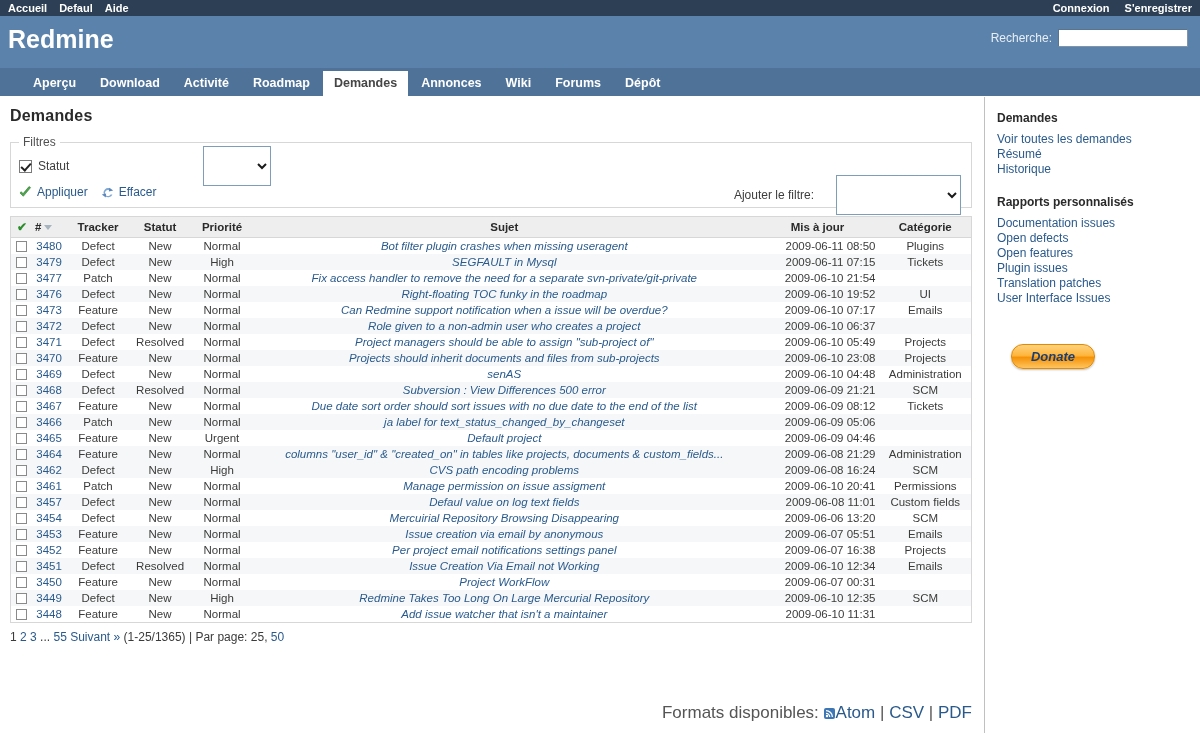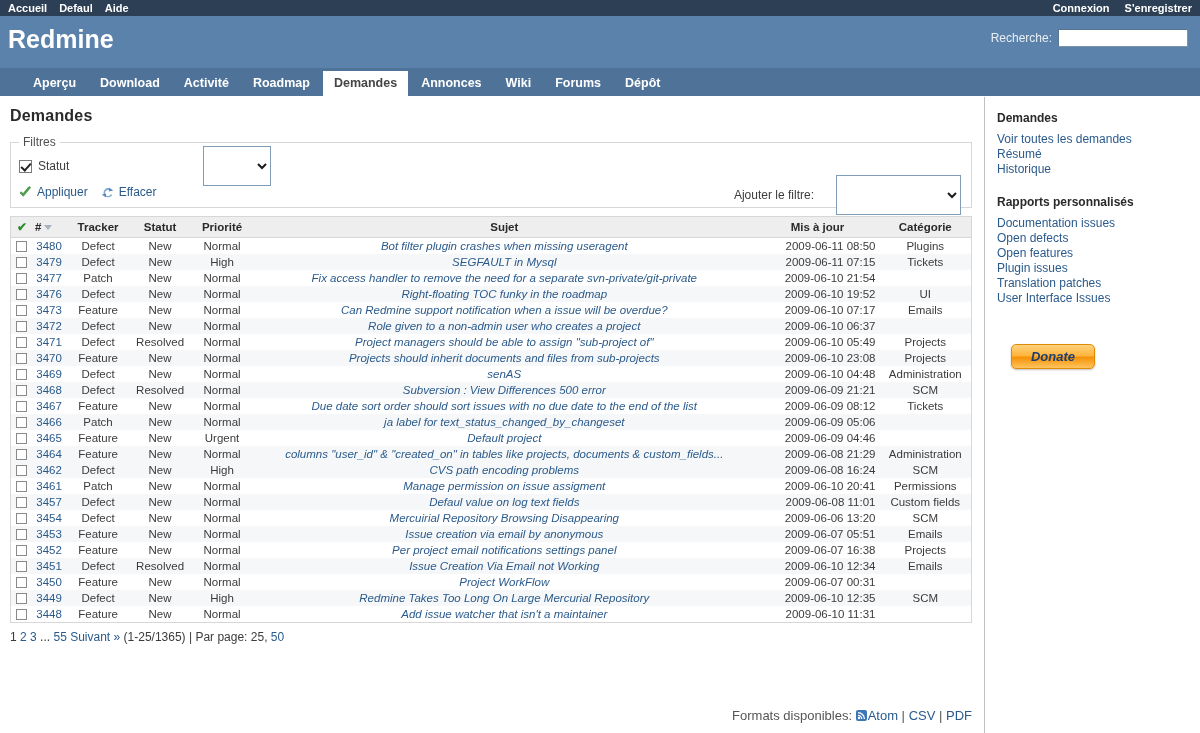--- a/index.html
+++ b/index.html
@@ -267,21 +267,21 @@
   #pagination a {
     color: #2a5a8c;
     text-decoration: none;
   }
   #pagination .cur { color: #3b3b3b; }
 
   #other-formats {
     position: absolute;
     right: 12px;
     bottom: 26px;
-    font-size: 13px;
+    font-size: 17px;
     color: #555555;
   }
   #other-formats a { color: #2a5a8c; text-decoration: none; }
   .atom-ico {
     display: inline-block;
     width: 11px; height: 11px;
     vertical-align: -1px;
     margin-right: 1px;
   }
 
@@ -300,21 +300,21 @@
   }
   #sidebar li { line-height: 15px; }
   #sidebar a {
     color: #2a5a8c;
     text-decoration: none;
     font-size: 12px;
   }
   #donate-wrap { margin-top: 38px; padding-left: 14px; }
   #donate-button {
     width: 84px; height: 25px;
-    border-radius: 5px;
+    border-radius: 12px;
     background: linear-gradient(to bottom, #ffd27f 0%, #ffb53c 46%, #f59208 54%, #ffc45e 100%);
     border: 1px solid #e08a06;
     color: #1b3f73;
     font-weight: bold;
     font-style: italic;
     font-size: 13px;
     display: flex;
     align-items: center;
     justify-content: center;
     cursor: pointer;

